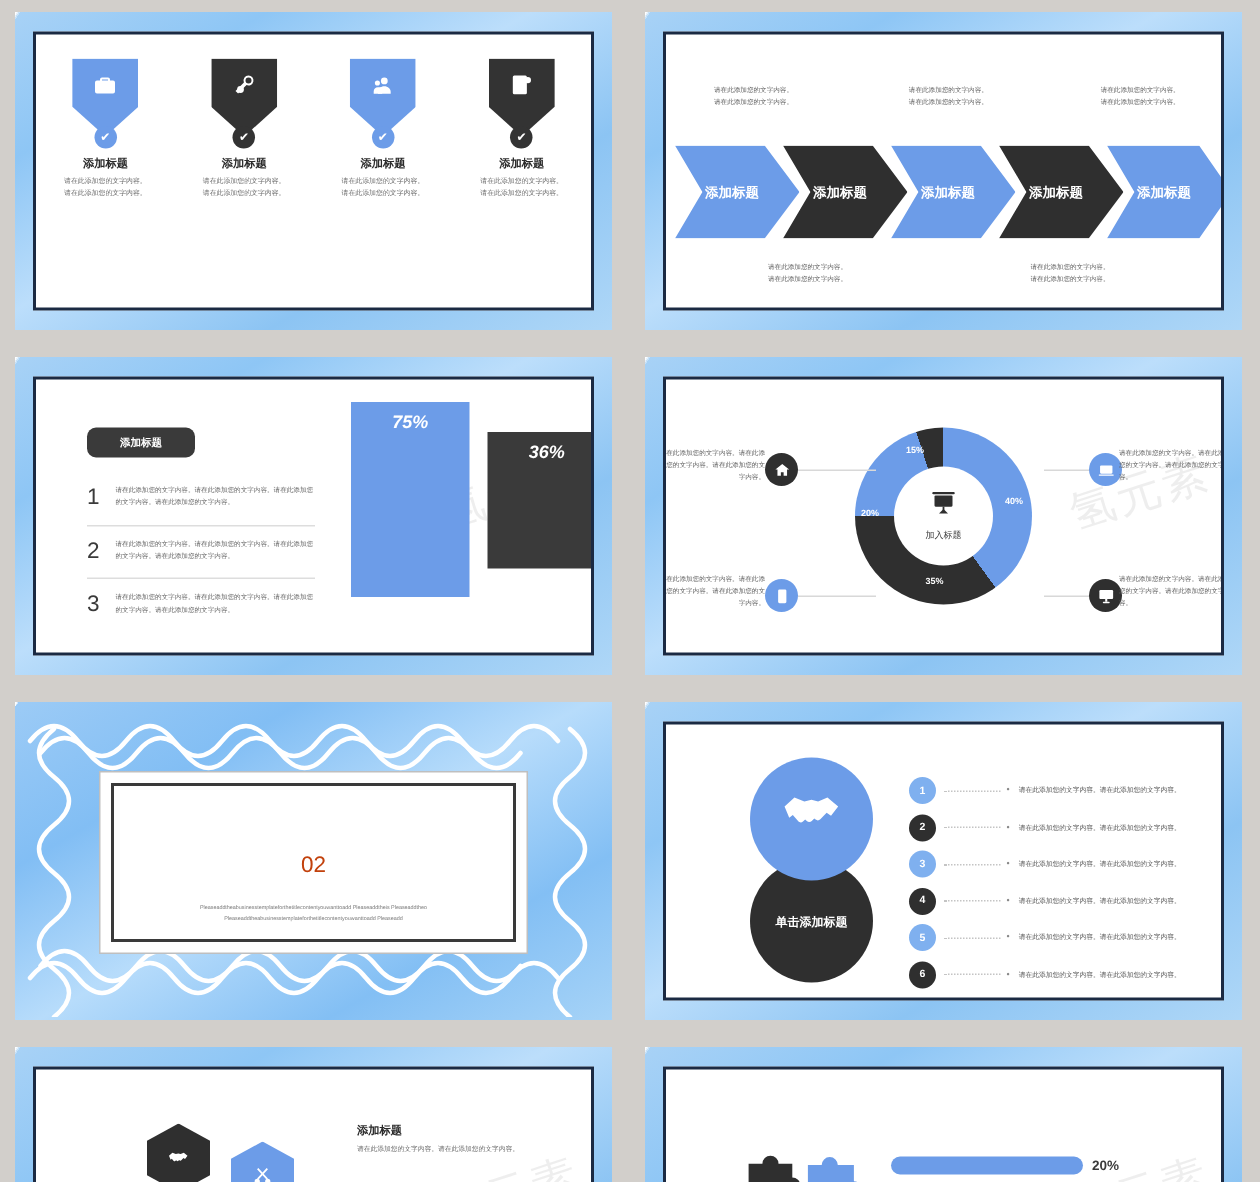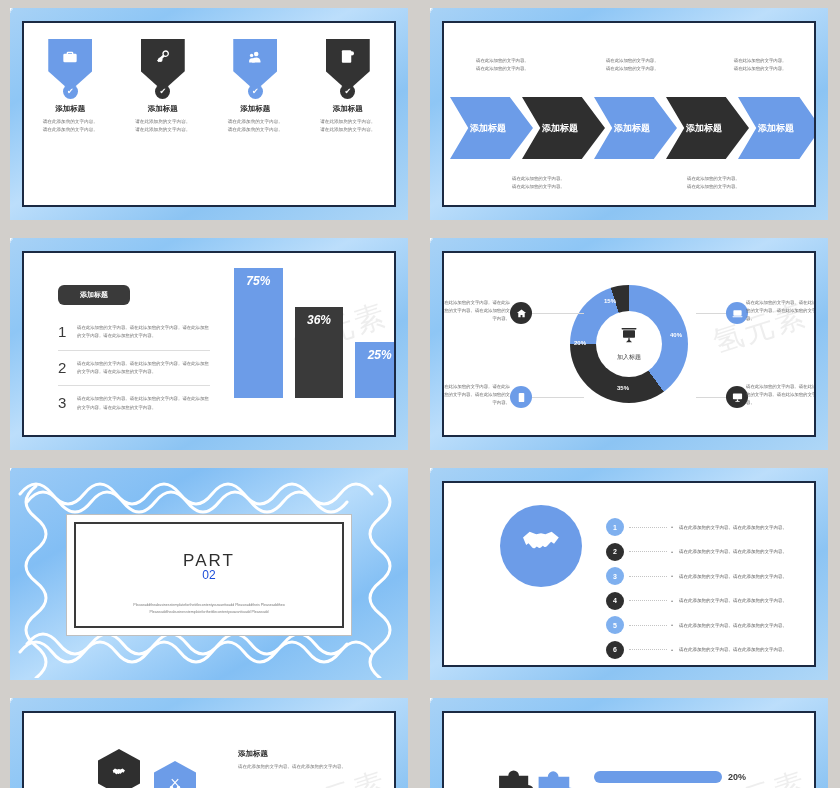--- a/index.html
+++ b/index.html
@@ -71,21 +71,21 @@
   
   .s3-badge { position:absolute; left:34px; top:32px; background:#3a3a3a; color:#fff;
               border-radius:6px; padding:5px 22px; font-size:7px; font-weight:bold; }
   .s3-list { position:absolute; left:34px; top:62px; width:152px; }
   .s3-li { display:flex; gap:8px; padding:9px 0; border-bottom:1px solid #dddddd; }
   .s3-li:last-child{ border-bottom:none; }
   .s3-num { font-size:15px; color:#3a3a3a; line-height:1; width:11px; }
   .s3-txt { font-size:4.4px; color:#666; line-height:1.9; flex:1; }
   .s3-dot { position:absolute; left:37px; top:175px; font-size:11px; color:#3a3a3a; }
   .s3-chart { position:absolute; left:210px; bottom:37px; height:130px; width:170px;
-              display:flex; align-items:flex-end; gap:12px;margin-top:34px; }
+              display:flex; align-items:center; gap:12px;margin-top:34px; }
   .bar { flex:1; display:flex; justify-content:center; padding-top:6px; }
   .bar span { color:#fff; font-size:12px; font-weight:bold; font-style:italic; }
 
   
   .donut-wrap { position:absolute; left:50%; top:50%; transform:translate(-50%,-50%); width:118px; height:118px; }
   .donut { width:118px; height:118px; border-radius:50%; }
   .donut::after { content:""; position:absolute; left:50%; top:50%; transform:translate(-50%,-50%);
                   width:66px; height:66px; background:#fff; border-radius:50%; }
   .donut-ctr { position:absolute; left:0; right:0; top:50%; transform:translateY(-50%);
                text-align:center; z-index:4; }
@@ -105,21 +105,21 @@
           linear-gradient(126deg, rgba(255,255,255,.5) 0 2px, rgba(255,255,255,0) 2px 19px),
           linear-gradient(108deg, rgba(255,255,255,.6) 0 1px, rgba(255,255,255,0) 1px 30px),
           linear-gradient(150deg,#9ccbf6 0%, #82bef4 25%, #b7dcfb 50%, #83bff4 75%, #a6d3f7 100%); }
   .wave { position:absolute; pointer-events:none; }
   .s5-box { position:absolute; left:56px; top:46px; right:56px; bottom:44px;
             background:#fff; border:1px solid #bfbfbf; padding:7px; }
   .s5-box-in { width:100%; height:100%; border:2px solid #3a3a3a; position:relative; }
   .s5-part { position:absolute; left:0; right:0; top:27px; text-align:center;
              font-size:17px; color:#2f2f2f; letter-spacing:2px; }
   .s5-no { position:absolute; left:0; right:0; top:44px; text-align:center;
-           font-size:12px; color:#1d4ed8; }
+           font-size:15px; color:#c2410c; }
   .s5-cn { position:absolute; left:0; right:0; top:50px; text-align:center;
            font-size:16px; font-weight:bold; color:#1f1f1f; letter-spacing:7px; }
   .s5-sub { position:absolute; left:40px; right:40px; top:78px; text-align:center;
             font-size:3.6px; color:#7a7a7a; line-height:2; }
 
   
   .s6-c1 { position:absolute; left:56px; top:22px; width:82px;height:82px;border-radius:50%;
            background:#6c9ce8; display:flex;align-items:center;justify-content:center;
            color:#fff; font-size:32px; z-index:2; }
   .s6-c2 { position:absolute; left:56px; top:90px; width:82px;height:82px;border-radius:50%;
@@ -308,23 +308,20 @@
           </div>
         </div>
         <div class="s3-dot">.</div>
 
         <div class="s3-chart">
           <div class="bar" style="height:100%;background:#6c9ce8;">
             <span>75%</span>
           </div>
           <div class="bar" style="height:70%;background:#3a3a3a;">
             <span>36%</span>
-          </div>
-          <div class="bar" style="height:43%;background:#6c9ce8;">
-            <span>25%</span>
           </div>
         </div>
       </div>
     </div>
   </div>
 
   <div class="slide-cell">
     <div class="slide">
       <div class="inner">
         <div class="wm cn">氢元素</div>
@@ -398,31 +395,33 @@
           <path d="M10,184 q16,-20 32,0 q16,20 32,0 q16,-20 32,0 q16,20 32,0 q16,-20 32,0 q16,20 32,0 q16,-20 32,0 q16,20 32,0 q16,-20 32,0 q16,20 32,0 q16,-20 32,0"></path>
           <path d="M26,18 q-20,16 0,32 q20,16 0,32 q-20,16 0,32 q20,16 0,32 q-20,16 0,32 q20,16 0,32"></path>
           <path d="M370,18 q20,16 0,32 q-20,16 0,32 q20,16 0,32 q-20,16 0,32 q20,16 0,32 q-20,16 0,32"></path>
           <path d="M17,34 q16,-20 32,0 q16,20 32,0 q16,-20 32,0 q16,20 32,0 q16,-20 32,0 q16,20 32,0 q16,-20 32,0 q16,20 32,0 q16,-20 32,0 q16,20 32,0"></path>
           <path d="M17,176 q16,-20 32,0 q16,20 32,0 q16,-20 32,0 q16,20 32,0 q16,-20 32,0 q16,20 32,0 q16,-20 32,0 q16,20 32,0 q16,-20 32,0 q16,20 32,0"></path>
         </g>
       </svg>
 
       <div class="s5-box">
         <div class="s5-box-in">
-          <div class="s5-part">PART</div>
           <div class="s5-no">02</div>
           <div class="s5-sub">Pleaseaddtheabusinesstemplateforthetitlecontentyouwanttoadd Pleaseaddtheis Pleaseaddtheo Pleaseaddtheabusinesstemplateforthetitlecontentyouwanttoadd Pleaseadd</div>
         </div>
       </div>
     </div>
   </div>
 
   <div class="slide-cell">
     <div class="slide">
       <div class="inner">
+        <div class="s6-c2">
+          <span class="cn">单击添加标题</span>
+        </div>
         <div class="s6-c1">
           <span>
             <svg width="44" height="44" viewBox="0 0 24 24" fill="#fff">
               <path d="M2.2 9.6l3.6-3.2 3.6 1.4 2.6-.6 2.4.6 3.4-1.4 3.9 3.2-2.6 3.4-1.6-1.1-2.3 2.4c-.5.5-1.2.5-1.7.1l-.5-.4-.9.9c-.5.5-1.3.5-1.8 0l-.6-.5-.8.7c-.5.5-1.3.4-1.7-.1l-2-2.3-1.3 1z"></path>
             </svg>
           </span>
         </div>
 
         <div class="s6-list">
           <div class="s6-li">

